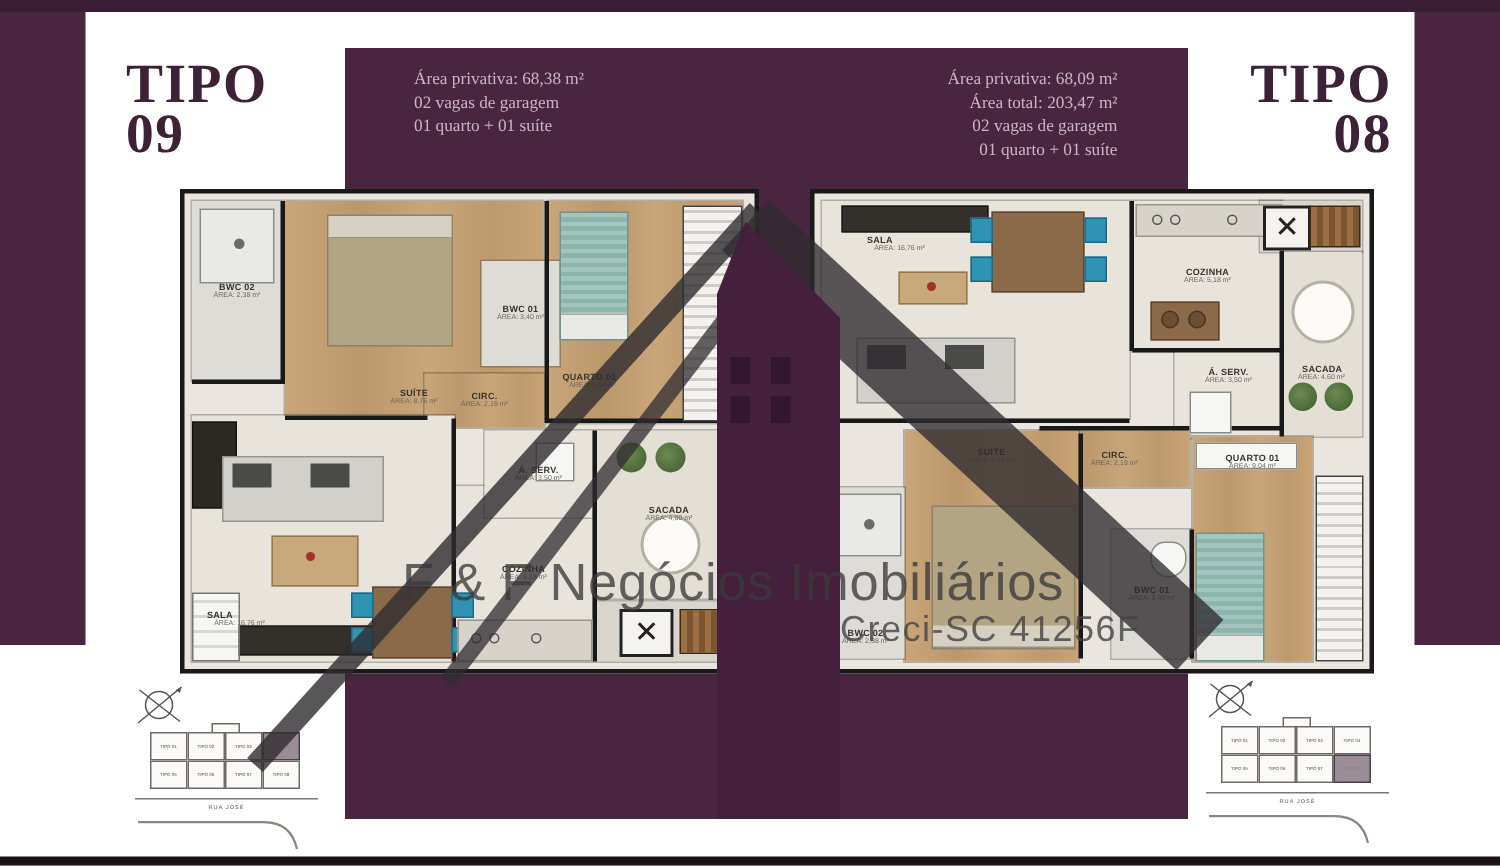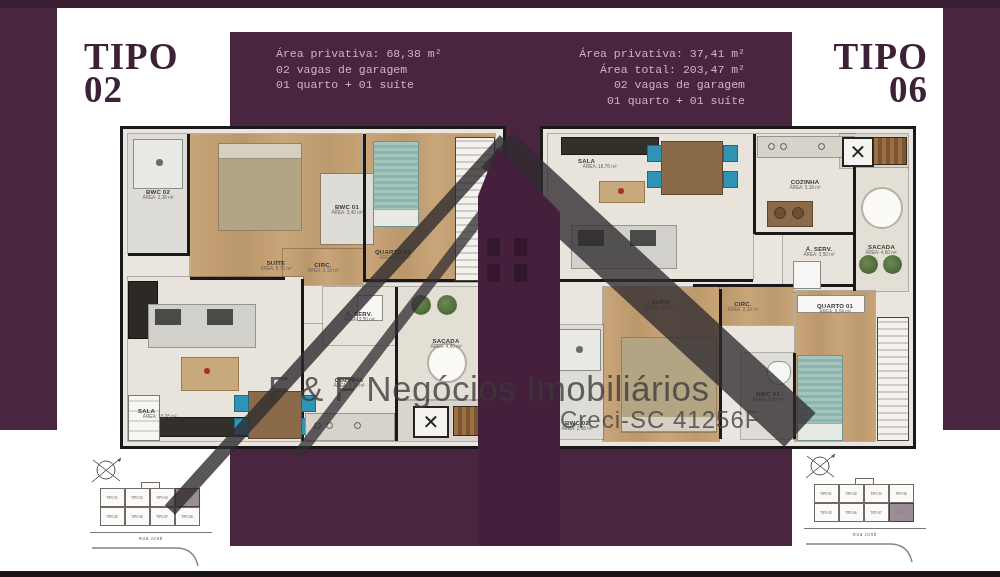--- a/index.html
+++ b/index.html
@@ -10,21 +10,21 @@
   .bar-bottom{position:absolute;left:0;top:571px;width:1000px;height:6px;background:#1a1216;}
   .strip-left{position:absolute;left:0;top:8px;width:57px;height:422px;background:#4a2540;}
   .strip-right{position:absolute;left:943px;top:8px;width:57px;height:422px;background:#4a2540;}
   .panel{position:absolute;left:230px;top:32px;width:562px;height:514px;background:#4a2540;}
   
   .title{position:absolute;font-family:"Liberation Serif",serif;font-weight:bold;
          color:#3d2137;font-size:37px;line-height:33px;letter-spacing:1px;}
   .title-05{left:84px;top:40px;text-align:left;}
   .title-06{left:818px;top:40px;width:110px;text-align:right;}
   
-  .specs{position:absolute;font-family:Liberation Mono, monospace;font-size:11.5px;
+  .specs{position:absolute;font-family:Liberation Serif, serif;font-size:11.5px;
          line-height:15.5px;color:#c9b4c4;}
   .specs-05{left:276px;top:46px;width:200px;text-align:left;}
   .specs-06{left:545px;top:46px;width:200px;text-align:right;}
   
   .plan{position:absolute;background:#eae6df;border:3px solid #191919;}
   .plan-05{left:120px;top:126px;width:380px;height:317px;}
   .plan-06{left:540px;top:126px;width:370px;height:317px;}
   .room{position:absolute;outline:1px solid rgba(30,30,30,.28);}
   .wood{background:linear-gradient(90deg,#c9a679 0%,#bb976c 30%,#c9a679 55%,#bd9a6e 80%,#c7a375 100%);}
   .tile{background:#e8e4db;}
@@ -121,34 +121,34 @@
 <div class="page">
 
   <div class="bar-top"></div>
   <div class="strip-left"></div>
   <div class="strip-right"></div>
   <div class="panel"></div>
   <div class="bar-bottom"></div>
 
   <div class="title title-05">
     <div>TIPO</div>
-    <div>02</div>
+    <div>09</div>
   </div>
   <div class="title title-06">
     <div>TIPO</div>
-    <div>06</div>
+    <div>08</div>
   </div>
 
   <div class="specs specs-05">
     <div>Área privativa: 68,38 m²</div>
     <div>02 vagas de garagem</div>
     <div>01 quarto + 01 suíte</div>
   </div>
   <div class="specs specs-06">
-    <div>Área privativa: 37,41 m²</div>
+    <div>Área privativa: 68,09 m²</div>
     <div>Área total: 203,47 m²</div>
     <div>02 vagas de garagem</div>
     <div>01 quarto + 01 suíte</div>
   </div>
 
   <div class="plan plan-05">
     <div class="room bath p5-bwc02">
       <div class="rl">
           <span class="nm">BWC 02</span>
       <span class="ar">ÁREA: 2,38 m²</span>

